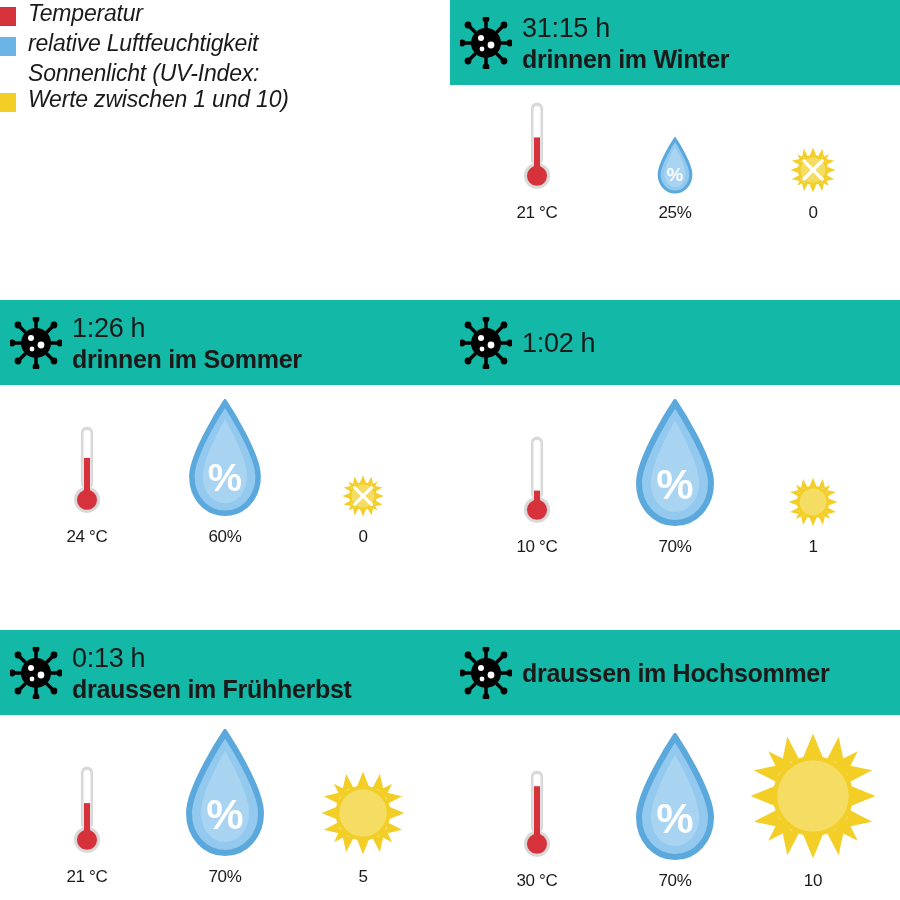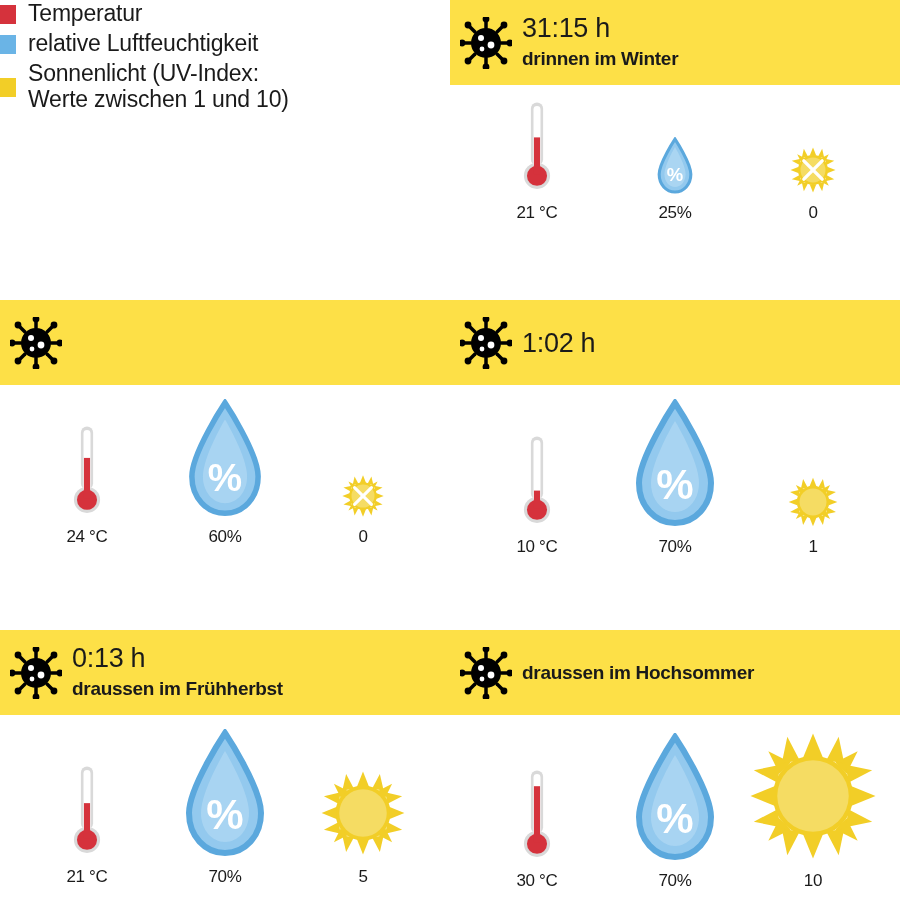--- a/index.html
+++ b/index.html
@@ -27,39 +27,40 @@
   .cell {
     position: relative;
   }
 
   
   .legend {
     padding: 0px 0 0 0;
   }
   .legend-row {
     display: flex;
-    align-items: center;
+    align-items: flex-end;
     margin-bottom: 4px;
+    font-style: italic;
   }
   .legend-swatch {
     width: 16px;
     height: 19px;
     margin-right: 12px;
     flex: 0 0 auto;
     margin-top: 3px;
   }
   .legend-label {
     font-size: 23px;
     line-height: 26px;
     letter-spacing: -0.2px;
   }
 
   
   .bar {
-    background: #fde047;
+    background: #14b8a6;
     height: 85px;
     display: flex;
     align-items: center;
     padding-left: 6px;
     box-sizing: border-box;
   }
   .virus {
     flex: 0 0 auto;
     width: 52px;
     height: 52px;
@@ -71,21 +72,21 @@
     flex-direction: column;
     justify-content: center;
   }
   .bar-time {
     font-size: 27px;
     line-height: 32px;
     font-weight: 400;
     letter-spacing: -0.3px;
   }
   .bar-title {
-    font-size: 19px;
+    font-size: 25px;
     line-height: 30px;
     font-weight: bold;
     letter-spacing: -0.3px;
   }
 
   
   .icons {
     display: flex;
     align-items: flex-end;
     justify-content: center;
@@ -259,20 +260,24 @@
             <circle cx="8" cy="44" r="3.4"></circle>
               <circle cx="44" cy="44" r="3.4"></circle>
           </g>
           <g fill="#ffffff">
             <circle cx="21" cy="21" r="3"></circle>
               <circle cx="31" cy="28" r="3.4"></circle>
               <circle cx="22" cy="32" r="2.4"></circle>
           </g>
         </svg>
       </div>
+      <div class="bar-text">
+        <div class="bar-time">1:26 h</div>
+        <div class="bar-title">drinnen im Sommer</div>
+      </div>
     </div>
     <div class="icons">
       <div class="icon-item">
         <div class="icon-box">
           <svg viewBox="0 0 40 110" width="40" height="96">
             <rect x="13" y="4" width="14" height="72" rx="7" fill="#d9d9d9"></rect>
             <circle cx="20" cy="88" r="15" fill="#d9d9d9"></circle>
             <rect x="16" y="8" width="8" height="70" rx="4" fill="#ffffff"></rect>
             <circle cx="20" cy="88" r="11.5" fill="#d5323c"></circle>
             <rect x="16.5" y="40" width="7" height="46" fill="#d5323c"></rect>

